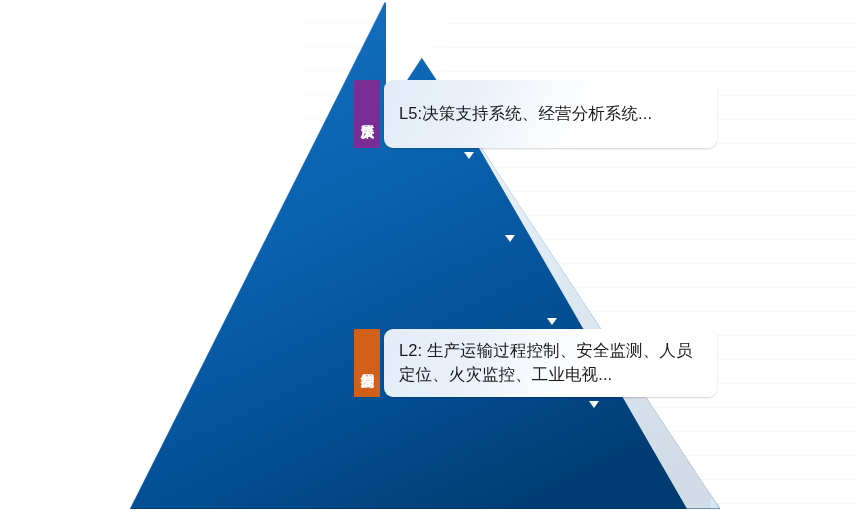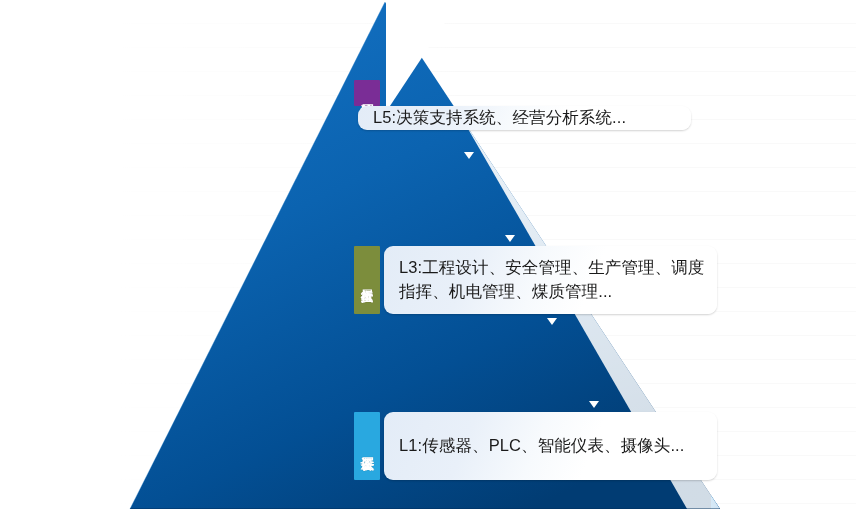--- a/index.html
+++ b/index.html
@@ -161,46 +161,38 @@
 
     <polygon points="386,0 460,0 386,112" fill="#ffffff"></polygon>
 
     <polygon points="612,430 856,514 612,514" fill="#ffffff" opacity="0.0"></polygon>
 
     <line x1="385" y1="2" x2="130" y2="509" stroke="#0D6FC0" stroke-width="1" opacity="0.35"></line>
 
     <line x1="130" y1="508.5" x2="720" y2="508.5" stroke="#012F5C" stroke-width="1.2" opacity="0.45"></line>
   </svg>
 
-  <div class="layer-row" style="top:80px; height:68px;flex-direction:column;">
+  <div class="layer-row" style="top:80px; height:68px;">
     <div class="layer-tab" style="background:#7A2D96;">
       <span class="layer-tab-text">决策层</span>
     </div>
     <div class="layer-card">
       <span class="layer-card-text">L5:决策支持系统、经营分析系统...</span>
     </div>
   </div>
   <div class="row-arrow" style="left:464px; top:152px;"></div>
 
   <div class="row-arrow" style="left:505px; top:235px;"></div>
 
-  <div class="layer-row" style="top:246px; height:68px;">
-    <div class="layer-tab" style="background:#7C8D3C;">
-      <span class="layer-tab-text" style="font-size:12px;">生产执行层</span>
+  <div class="row-arrow" style="left:547px; top:318px;"></div>
+
+  <div class="layer-row" style="top:329px; height:68px;">
+    <div class="layer-tab" style="background:#D2601A;">
+      <span class="layer-tab-text">控制层</span>
     </div>
     <div class="layer-card">
-      <span class="layer-card-text">L3:工程设计、安全管理、生产管理、调度指挥、机电管理、煤质管理...</span>
+      <span class="layer-card-text">L2: 生产运输过程控制、安全监测、人员定位、火灾监控、工业电视...</span>
     </div>
   </div>
-  <div class="row-arrow" style="left:547px; top:318px;"></div>
-
   <div class="row-arrow" style="left:589px; top:401px;"></div>
 
-  <div class="layer-row" style="top:412px; height:68px;">
-    <div class="layer-tab" style="background:#29A8E0;">
-      <span class="layer-tab-text">设备层</span>
-    </div>
-    <div class="layer-card">
-      <span class="layer-card-text">L1:传感器、PLC、智能仪表、摄像头...</span>
-    </div>
-  </div>
 
 </div>
 
 </body></html>

